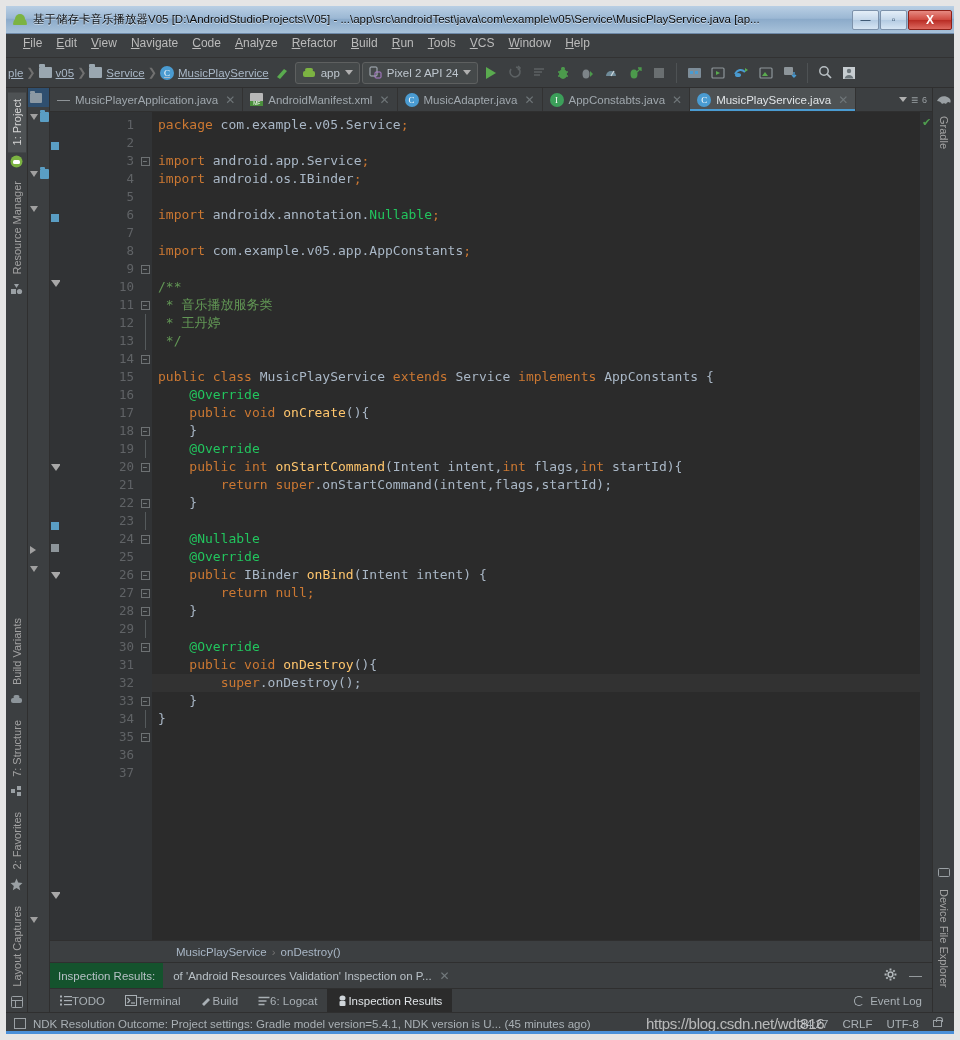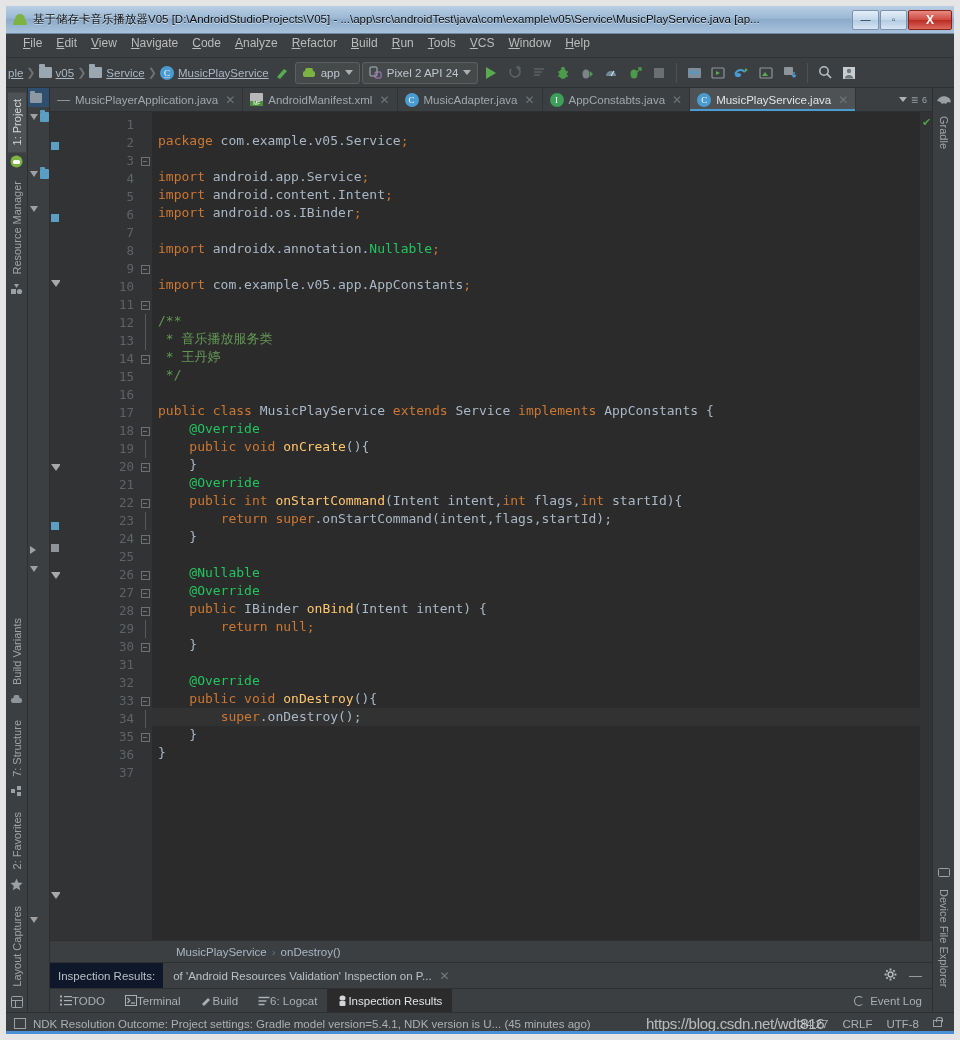--- a/index.html
+++ b/index.html
@@ -229,21 +229,20 @@
   .fold .line { width: 1px; height: 18px; background: #555a5c; }
 
   .code {
     flex: 1 1 auto; min-width: 0;
     background: #2b2b2b;
     padding-top: 4px;
     font-family: "DejaVu Sans Mono", monospace;
     font-size: 13px;
     position: relative;
     overflow: hidden;
-    margin-top: 16px;
   }
   .cl { height: 18px; line-height: 18px; white-space: pre; padding-left: 6px; color: #a9b7c6; }
   .cl.cur { background: #323232; }
   .kw { color: #cc7832; }
   .cmt { color: #629755; }
   .ann { color: #22c55e; }
   .fn { color: #ffc66d; }
   .id { color: #a9b7c6; }
   .cls { color: #a9b7c6; }
   .semi { color: #cc7832; }
@@ -264,21 +263,21 @@
   
   .inspect {
     height: 26px; flex: 0 0 26px;
     background: #3c3f41; border-top: 1px solid #2f2f2f;
     display: flex; align-items: center;
     font-size: 11.5px; color: #b8c0c6;
   }
   .ins-label {
     padding: 0 8px; height: 100%;
     display: flex; align-items: center;
-    background: #0f172a;
+    background: #14532d;
   }
   .ins-title { padding: 0 10px; display: flex; align-items: center; gap: 8px; }
   .ins-title .x { color: #737a7d; font-size: 12px; }
   .ins-right { margin-left: auto; display: flex; align-items: center; gap: 12px; padding-right: 10px; color: #a0a6aa; }
 
   
   .bottombar {
     height: 24px; flex: 0 0 24px;
     background: #3c3f41; border-top: 1px solid #2f2f2f;
     display: flex; align-items: stretch;
@@ -753,21 +752,20 @@
               <div class="fold"></div>
               <div class="fold"></div>
             </div>
         </div>
 
         <div class="code">
           <div id="code-lines">
               <div class="cl"><span class="kw">package</span><span class="id"> com.example.v05.Service</span><span class="semi">;</span></div>
               <div class="cl">&nbsp;</div>
               <div class="cl"><span class="kw">import</span><span class="id"> android.app.Service</span><span class="semi">;</span></div>
-              <div class="cl"><span class="kw">import</span><span class="id"> android.content.Intent</span><span class="semi">;</span></div>
               <div class="cl"><span class="kw">import</span><span class="id"> android.os.IBinder</span><span class="semi">;</span></div>
               <div class="cl">&nbsp;</div>
               <div class="cl"><span class="kw">import</span><span class="id"> androidx.annotation.</span><span class="ann">Nullable</span><span class="semi">;</span></div>
               <div class="cl">&nbsp;</div>
               <div class="cl"><span class="kw">import</span><span class="id"> com.example.v05.app.AppConstants</span><span class="semi">;</span></div>
               <div class="cl">&nbsp;</div>
               <div class="cl"><span class="cmt">/**</span></div>
               <div class="cl"><span class="cmt"> * 音乐播放服务类</span></div>
               <div class="cl"><span class="cmt"> * 王丹婷</span></div>
               <div class="cl"><span class="cmt"> */</span></div>

